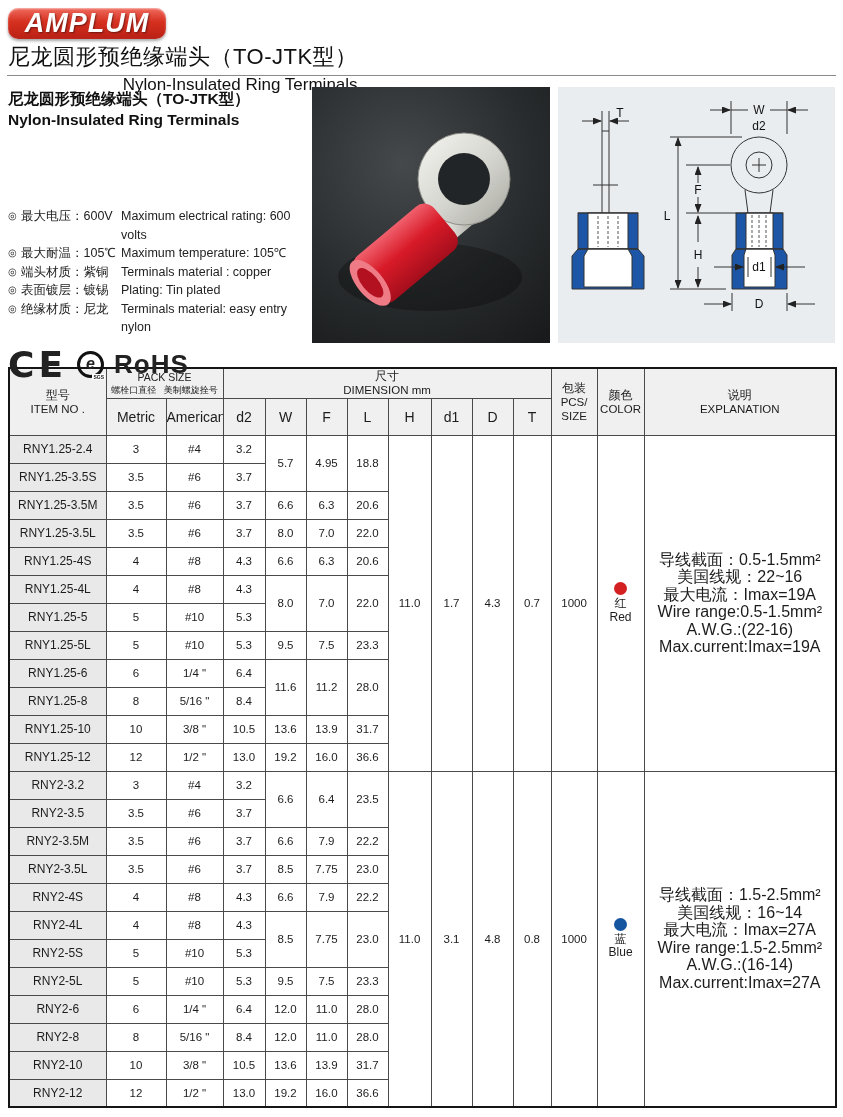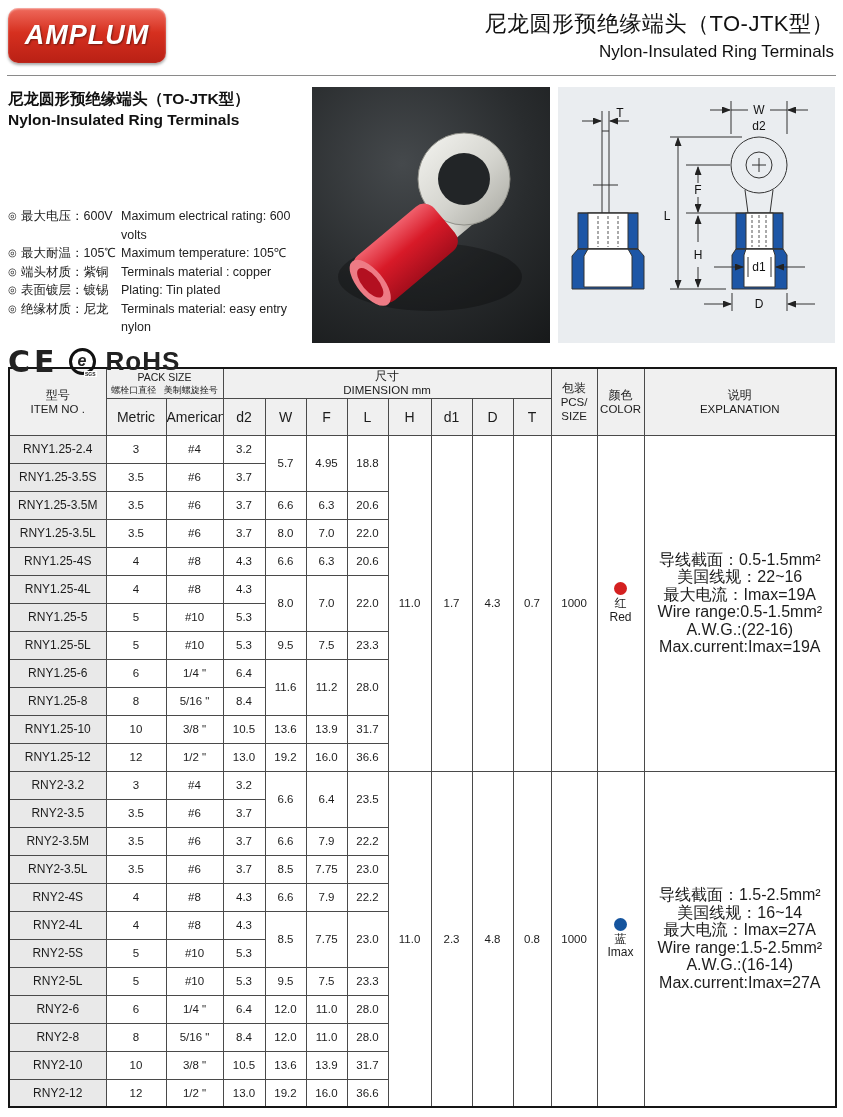--- a/index.html
+++ b/index.html
@@ -2,21 +2,21 @@
 <html><head>
 <meta charset="utf-8">
 <style>
   * { box-sizing: border-box; }
   html,body { margin:0; padding:0; background:#fff; }
   body { width:843px; height:1117px; font-family:"Liberation Sans", sans-serif; color:#222; overflow:hidden; }
   .page { position:relative; width:843px; height:1117px; }
 
   
   .top { display:flex; justify-content:space-between; align-items:flex-start;
-         margin:0 7px; padding:6px 2px 6px 1px; height:76px; border-bottom:1px solid #8a8a8a; }
+         margin:0 7px; padding:6px 2px 6px 1px; height:76px; border-bottom:1px solid #8a8a8a;flex-direction:column; }
   .logo { width:158px; height:55px; margin-top:2px; border-radius:10px;
           background:linear-gradient(#ef6a5d, #d6301f 45%, #b92015);
           box-shadow:0 2px 3px rgba(0,0,0,.35), inset 0 1px 2px rgba(255,255,255,.55);
           display:flex; align-items:center; justify-content:center; }
   .logo span { color:#fff; font-style:italic; font-weight:bold; font-size:27px; letter-spacing:1px;
                text-shadow:1px 1px 2px rgba(0,0,0,.45); }
   .titles { text-align:right; padding-top:3px; }
   .title-zh { font-size:22px; font-weight:500; color:#111; letter-spacing:.5px; }
   .title-en { font-size:17px; color:#111; margin-top:3px; }
 
@@ -24,21 +24,21 @@
   .info { display:flex; gap:8px; margin:11px 8px 0 8px; height:256px; }
   .info-left { width:296px; position:relative; padding-top:2px; }
   .left-title-zh { font-size:15.5px; font-weight:bold; color:#111; }
   .left-title-en { font-size:15.5px; font-weight:bold; color:#111; margin-top:1px; }
   .specs { margin-top:78px; }
   .spec-row { display:flex; font-size:12.5px; line-height:18.5px; color:#222; }
   .spec-bullet { width:13px; font-size:10px; }
   .spec-zh { width:100px; }
   .spec-en { flex:1; }
   .certs { display:flex; align-items:center; margin-top:7px; }
-  .cert-ce { font-size:30px; font-weight:bold; letter-spacing:4px; font-family:"DejaVu Sans", sans-serif; }
+  .cert-ce { font-size:36px; font-weight:bold; letter-spacing:4px; font-family:"DejaVu Sans", sans-serif; }
   .cert-circle { position:relative; width:27px; height:27px; border:3px solid #111; border-radius:50%;
                  margin-left:10px; display:flex; align-items:center; justify-content:center; }
   .cert-circle .letter { font-size:16px; font-weight:bold; font-style:italic; }
   .cert-circle .sub { position:absolute; bottom:-5px; right:-4px; font-size:5px; font-weight:bold; background:#fff; padding:0 1px; }
   .cert-rohs { font-size:26px; font-weight:bold; margin-left:10px; letter-spacing:1px; }
 
   .photo { width:238px; height:256px; position:relative; overflow:hidden;
            background:radial-gradient(circle at 38% 30%, #45494c, #292c2e 55%, #17191a 100%); }
   .diagram { flex:1; height:256px; background:#eaedf0; }
 
@@ -411,25 +411,25 @@
         </tr>
         <tr>
           <td class="td-item">RNY2-3.2</td>
           <td>3</td>
           <td>#4</td>
           <td>3.2</td>
           <td rowspan="2">6.6</td>
           <td rowspan="2">6.4</td>
           <td rowspan="2">23.5</td>
           <td rowspan="12">11.0</td>
-          <td rowspan="12">2.3</td>
+          <td rowspan="12">3.1</td>
           <td rowspan="12">4.8</td>
           <td rowspan="12">0.8</td>
           <td rowspan="12">1000</td>
-          <td class="color-cell" rowspan="12"><span class="dot" style="background: rgb(21, 84, 158);"></span><div>蓝</div><div>Imax</div></td>
+          <td class="color-cell" rowspan="12"><span class="dot" style="background: rgb(21, 84, 158);"></span><div>蓝</div><div>Blue</div></td>
           <td class="expl-cell" rowspan="12">导线截面：1.5-2.5mm²
 美国线规：16~14
 最大电流：Imax=27A
 Wire range:1.5-2.5mm²
 A.W.G.:(16-14)
 Max.current:Imax=27A</td>
         </tr>
         <tr>
           <td class="td-item">RNY2-3.5</td>
           <td>3.5</td>

